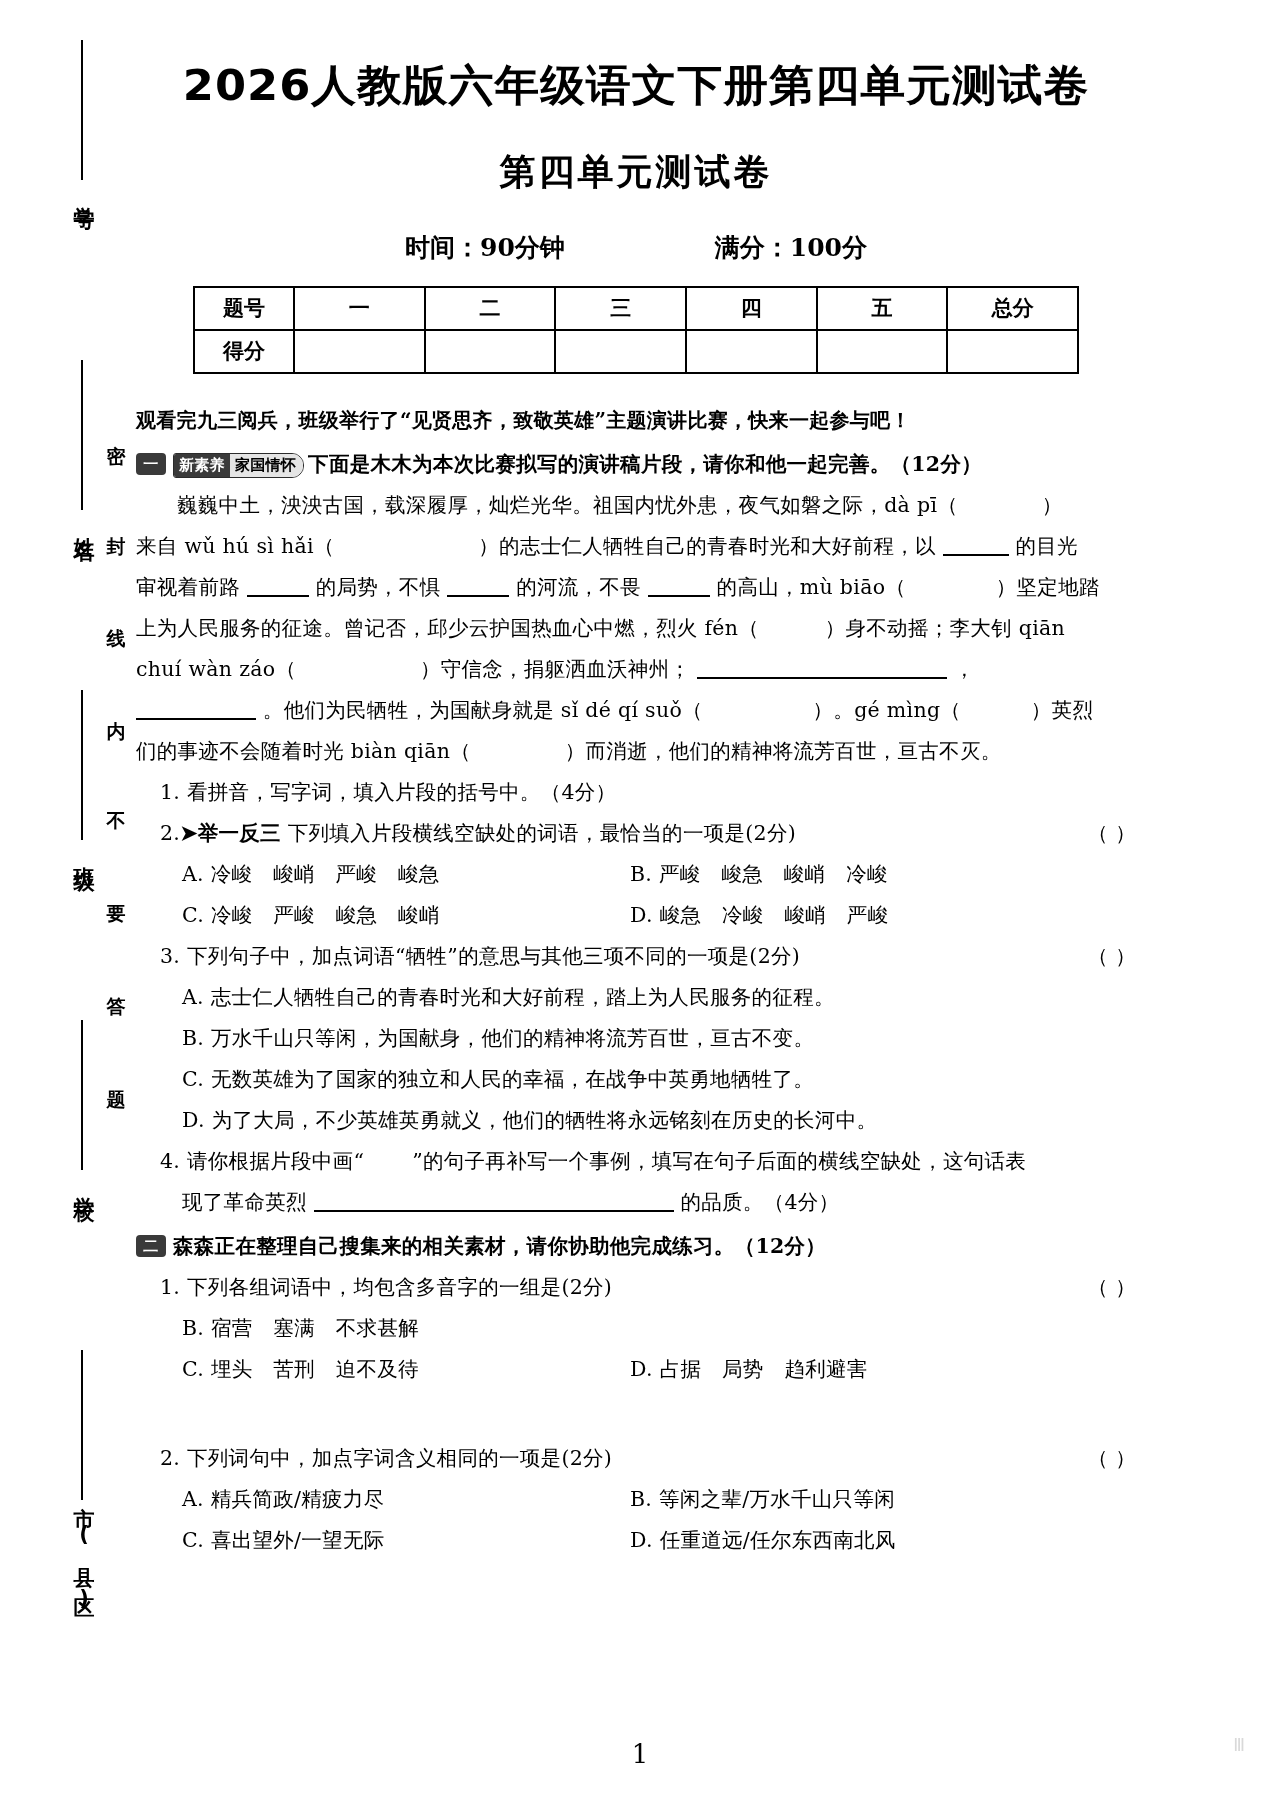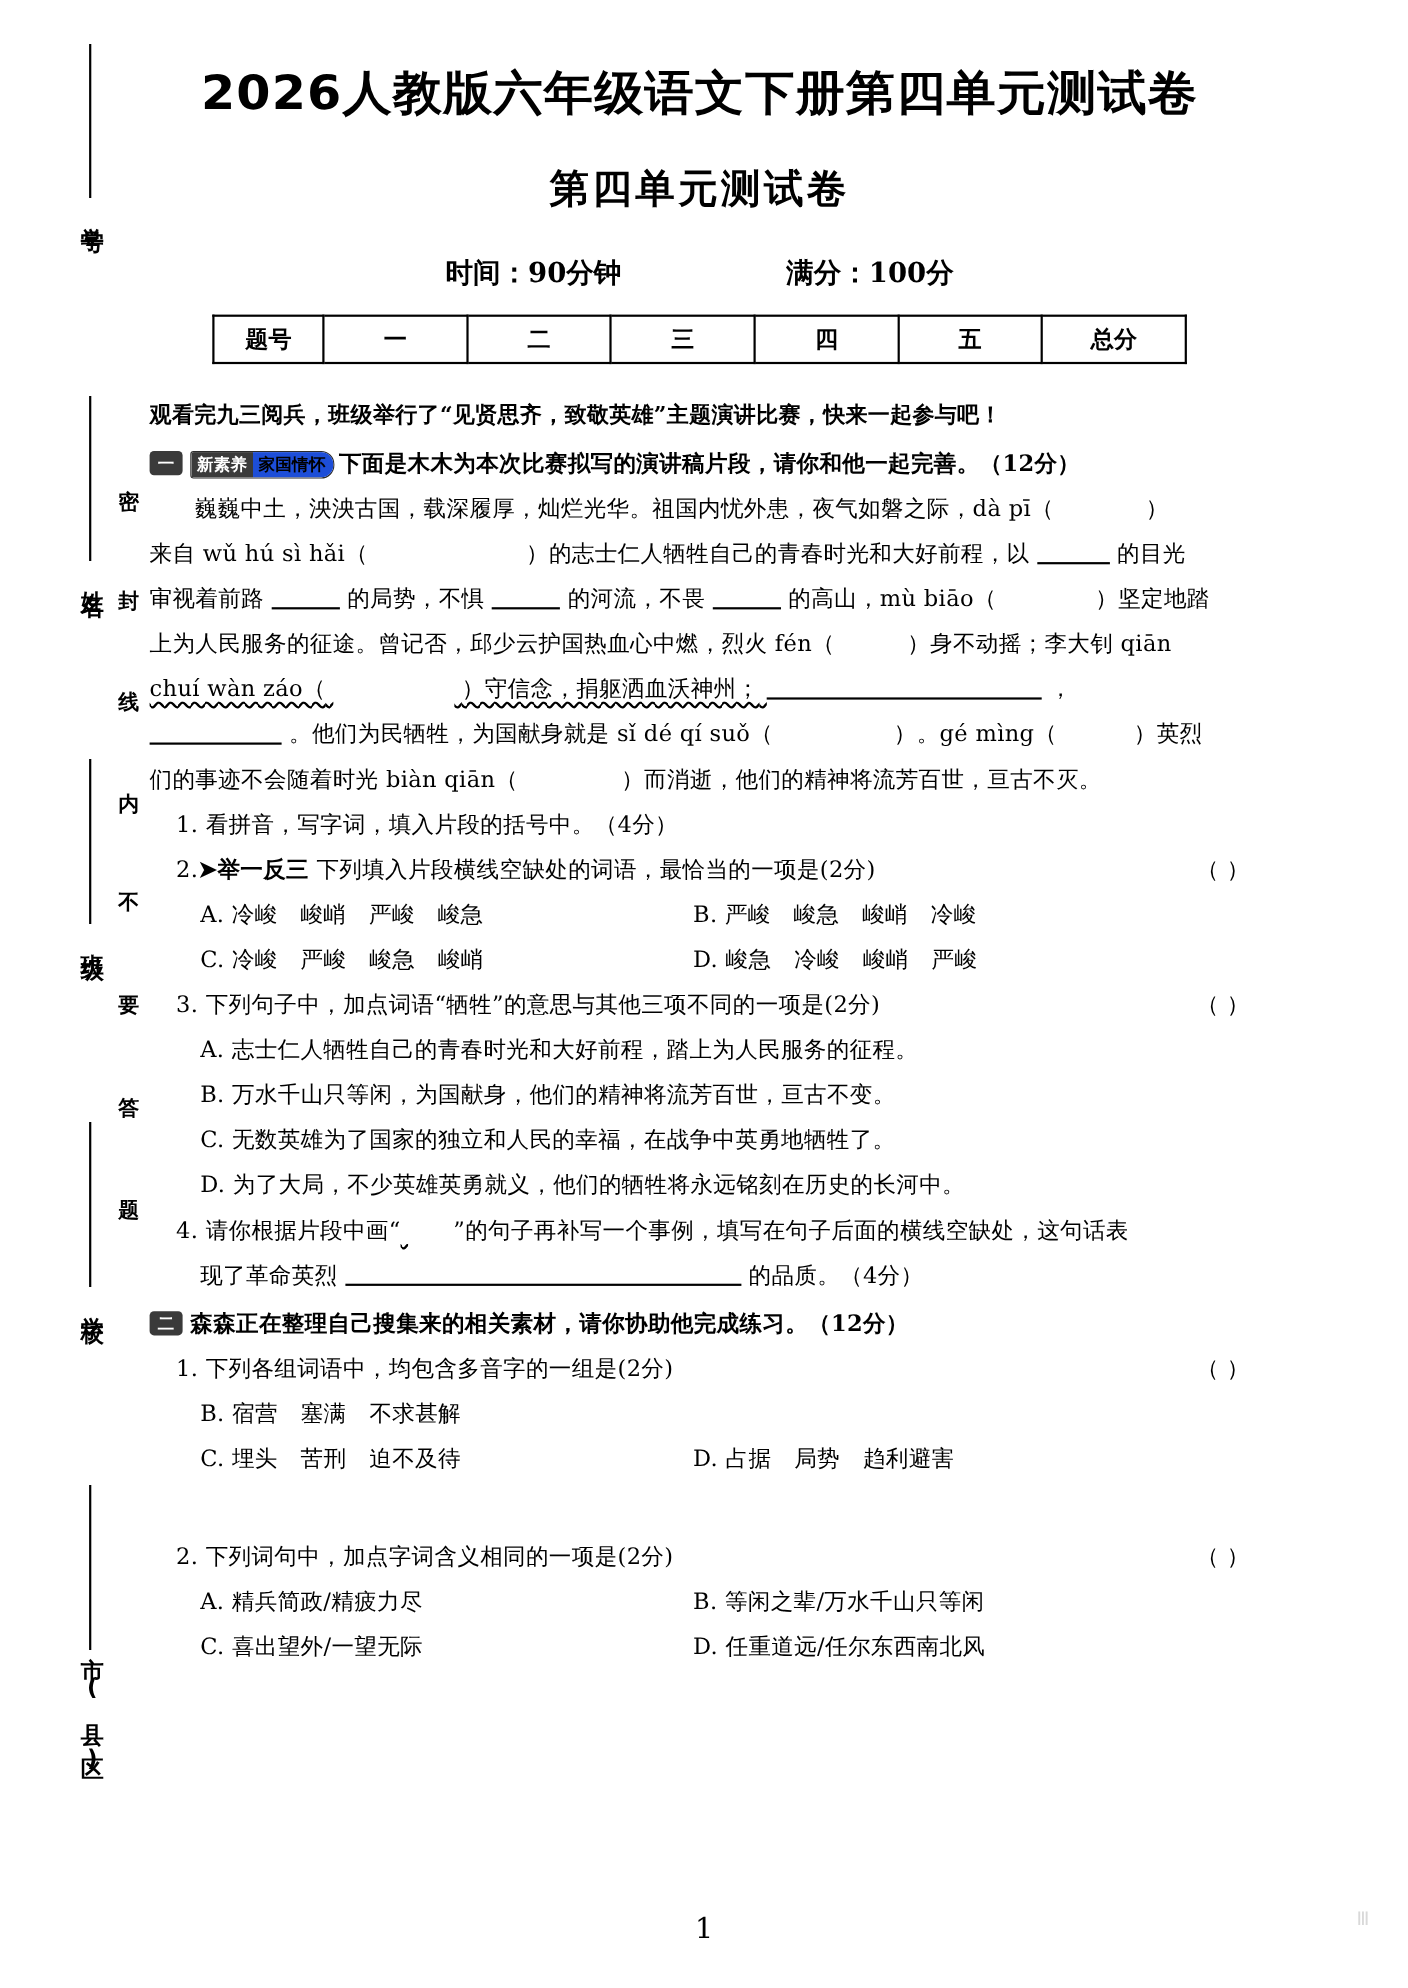--- a/index.html
+++ b/index.html
@@ -112,36 +112,35 @@
     height:23px;margin-right:4px;margin-top:8px;flex:0 0 auto;
     border:1.6px solid #2b2b2b;
     border-radius:3px 12px 12px 3px;
     overflow:hidden;
   }
   .badge .b1{
     background:#3a3a3a;color:#fff;
     font-size:15px;line-height:23px;padding:0 5px;font-weight:bold;
   }
   .badge .b2{
-    background:#1d4ed8;color:#000;
+    background:#e5e5e5;color:#000;
     font-size:15px;line-height:23px;padding:0 7px 0 5px;font-weight:bold;
   }
   .sec-text{flex:1;}
 
   .para{text-indent:2em;}
   .q{margin-left:24px;}
   .q2{margin-left:46px;}
   .opts{display:flex;margin-left:46px;gap:28px;}
   .opts .o{width:420px;}
 
   
   .bl{display:inline-block;border-bottom:2px solid #000;vertical-align:-3px;}
   .pgap{display:inline-block;}
   .wavy{
-    text-decoration:underline;
     text-decoration-style:wavy;
     text-decoration-thickness:1.5px;
     text-underline-offset:5px;
   }
   .arrow-tag{font-weight:bold;}
 
   .pgnum{
     position:absolute;left:0;right:0;bottom:38px;
     text-align:center;font-size:26px;
     font-family:"DejaVu Serif","Liberation Serif",serif;
@@ -194,20 +193,29 @@
       <tbody>
           <tr>
         <td class="hd">题号</td>
         <td>一</td>
         <td>二</td>
         <td>三</td>
         <td>四</td>
         <td>五</td>
         <td>总分</td>
       </tr>
+      <tr>
+        <td class="hd">得分</td>
+        <td></td>
+        <td></td>
+        <td></td>
+        <td></td>
+        <td></td>
+        <td></td>
+      </tr>
     </tbody>
       </table>
 
     <div class="body-txt">
 
       <div class="lead">观看完九三阅兵，班级举行了“见贤思齐，致敬英雄”主题演讲比赛，快来一起参与吧！</div>
 
       <div class="sec-head">
         <span class="numbox">一</span>
         <span class="badge">

